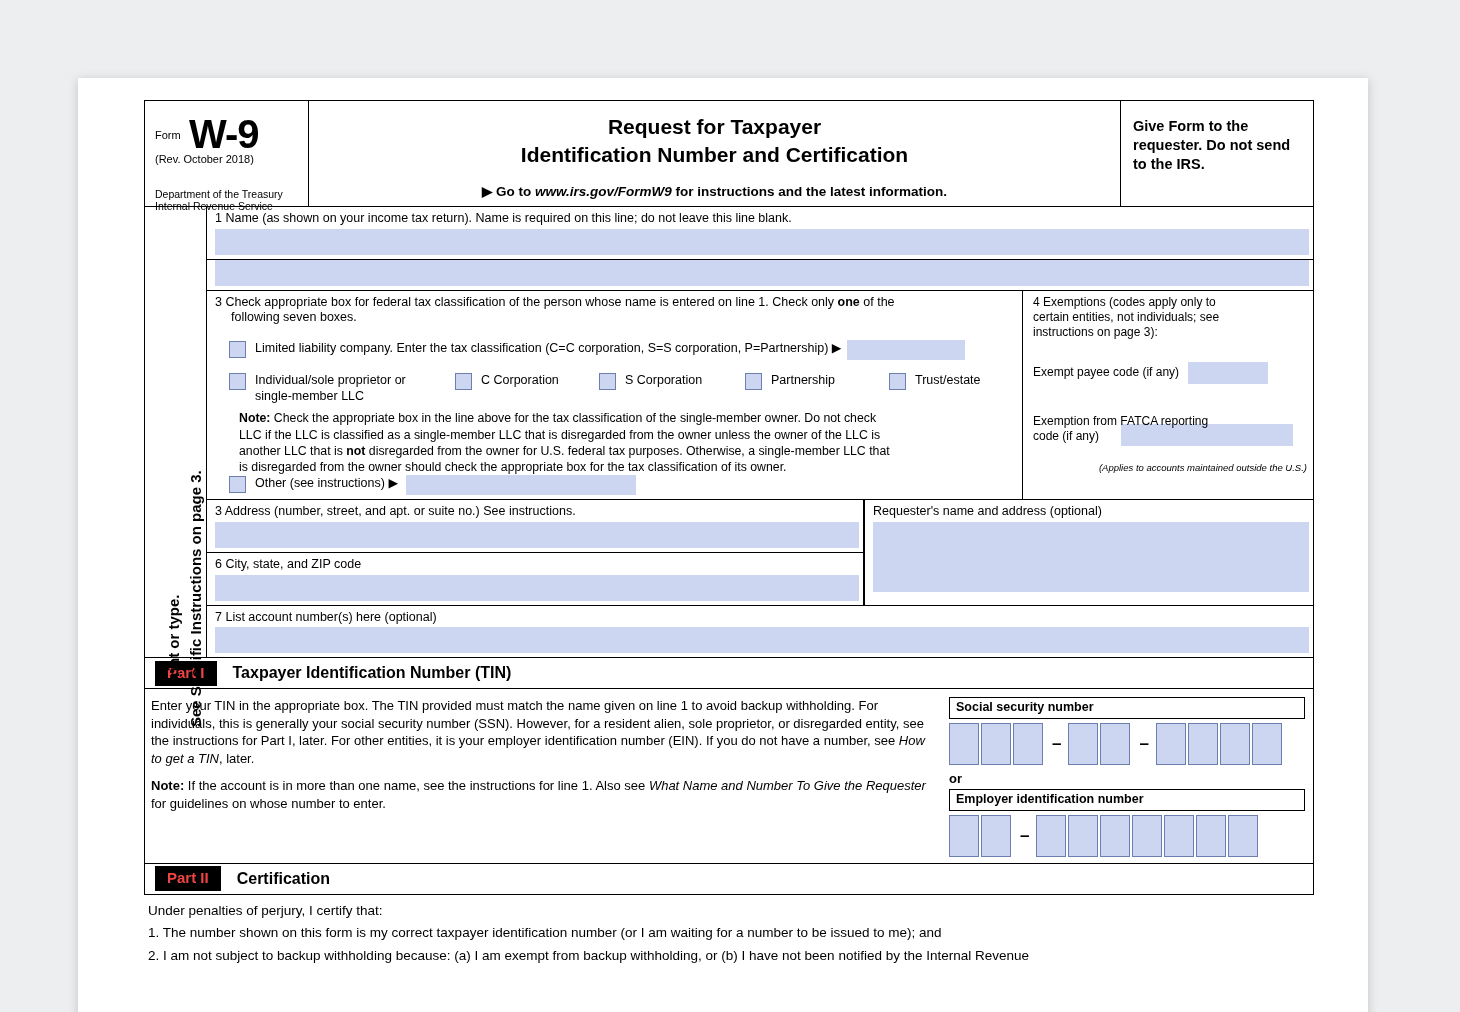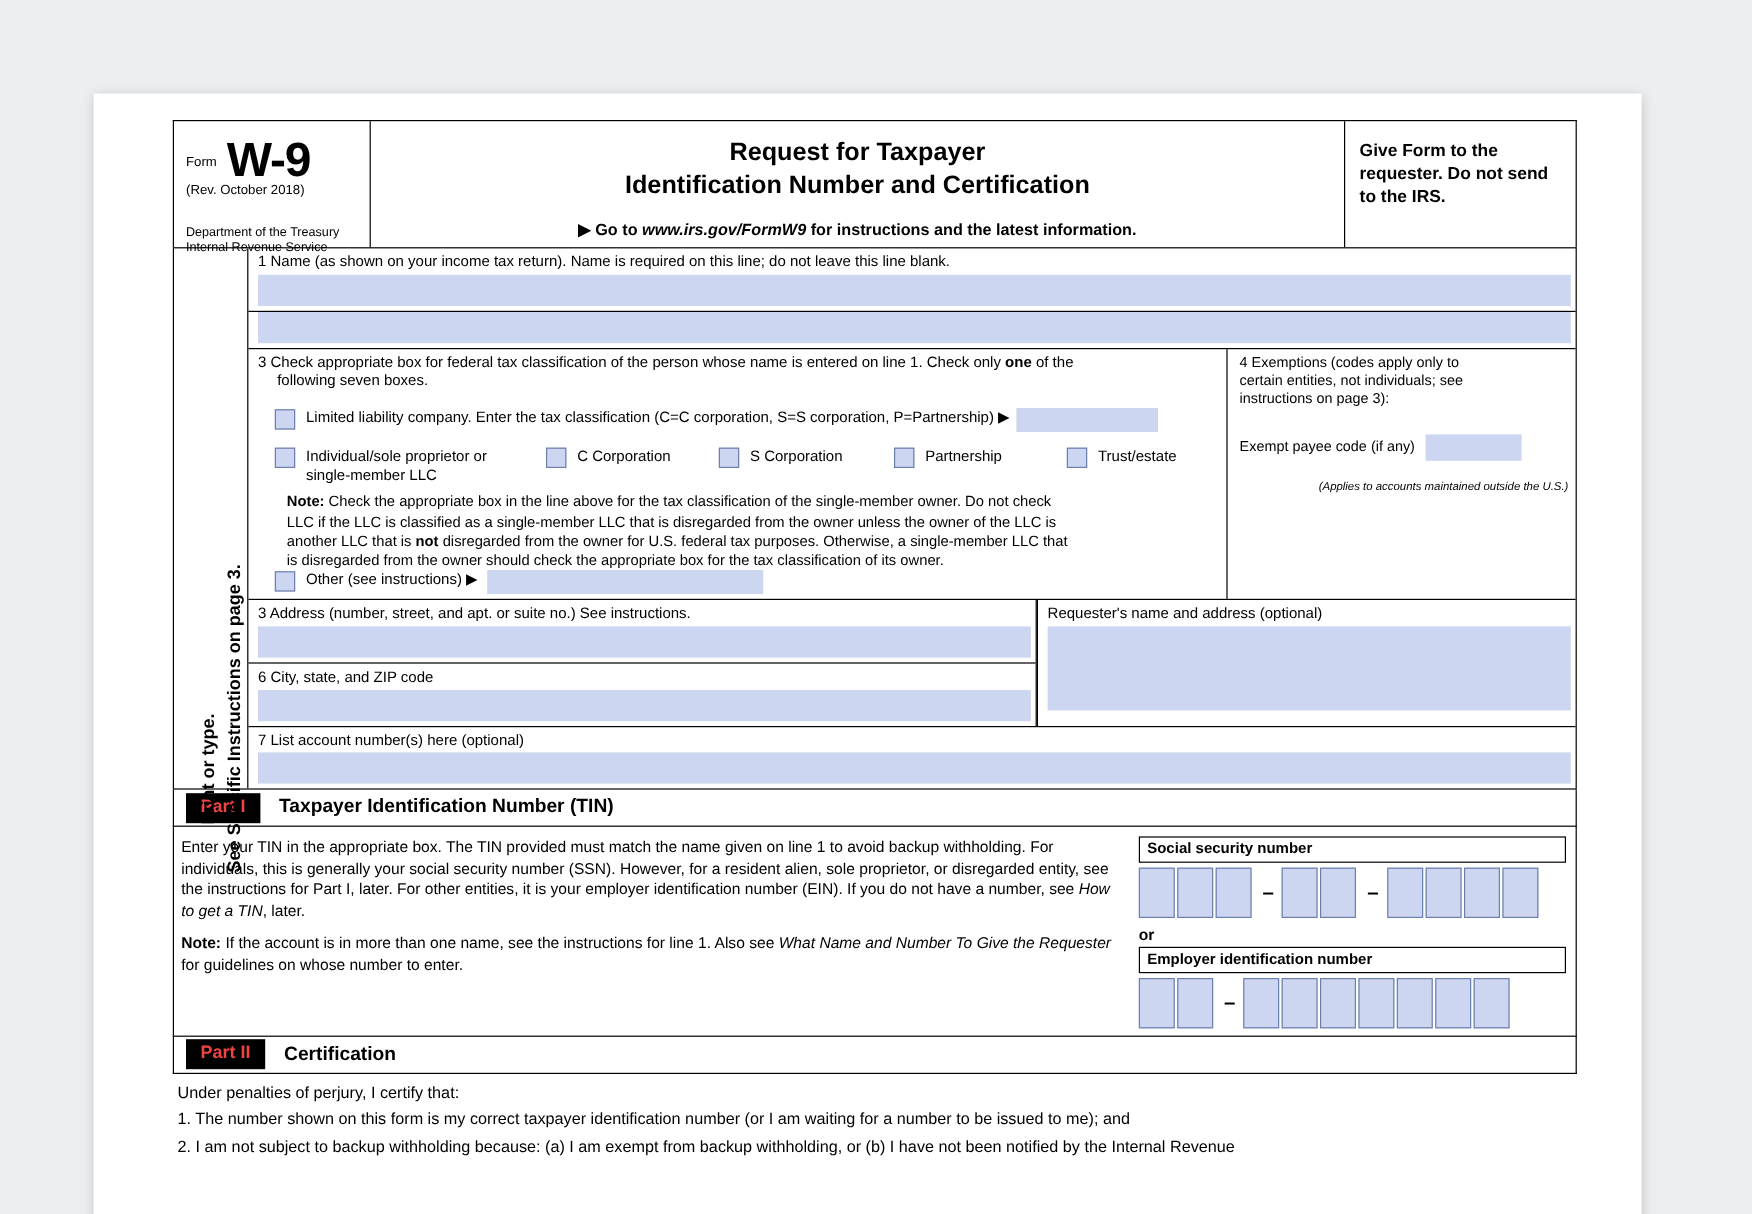--- a/index.html
+++ b/index.html
@@ -240,20 +240,25 @@
           </div>
 
           <div class="l3right">
             <div>4  Exemptions (codes apply only to</div>
             <div>certain entities, not individuals; see</div>
             <div>instructions on page 3):</div>
             <div style="margin-top:22px;">
               <span>Exempt payee code (if any)</span>
               <span class="exempt-field"></span>
             </div>
+            <div style="margin-top:30px;">
+              <div>Exemption from FATCA reporting</div>
+              <div>code (if any)</div>
+              <div class="exempt-field2"></div>
+            </div>
             <div class="applies">(Applies to accounts maintained outside the U.S.)</div>
           </div>
         </div>
 
         <div class="addrwrap">
           <div class="addrleft">
             <div class="smallrow">
               <div class="rowlabel">3  Address (number, street, and apt. or suite no.) See instructions.</div>
               <div class="field"></div>
             </div>

